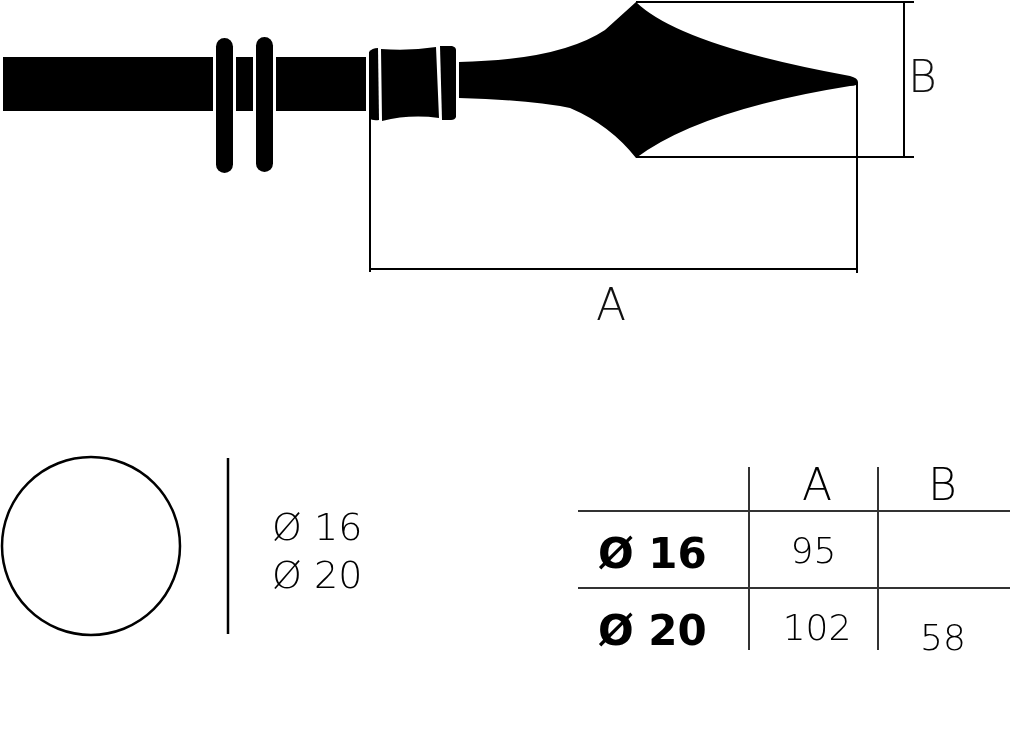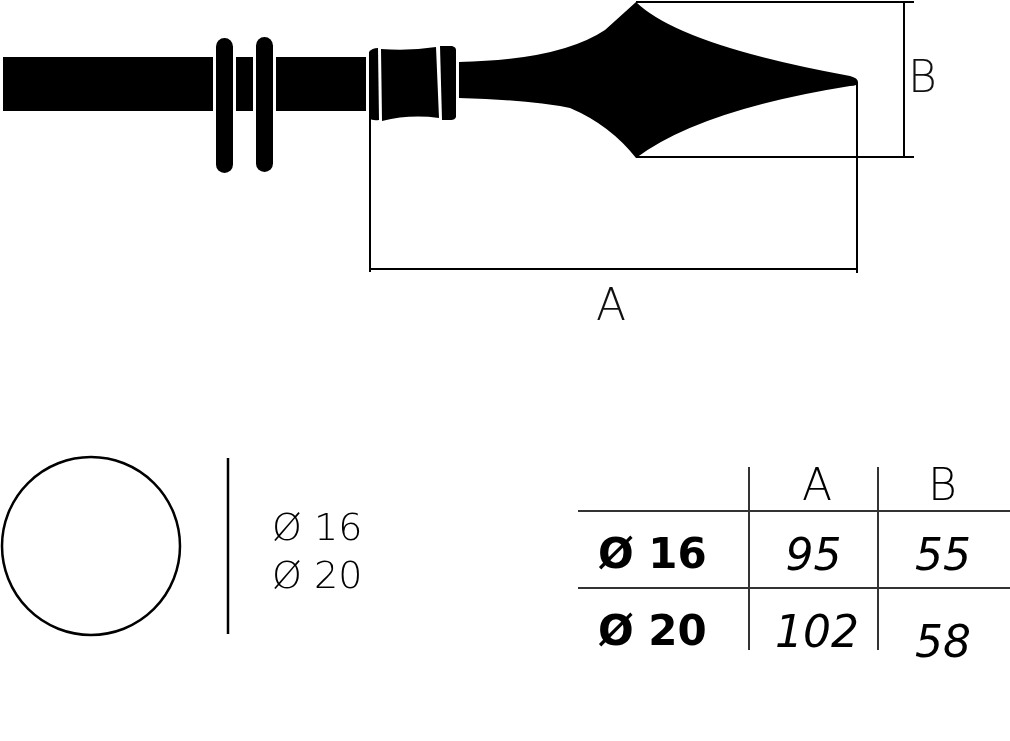--- a/index.html
+++ b/index.html
@@ -6,21 +6,21 @@
   body { width: 1010px; height: 741px; position: relative; overflow: hidden;
          font-family: "DejaVu Sans", sans-serif; color: #000; }
   svg.drawing { position: absolute; left: 0; top: 0; }
   .lbl { position: absolute; font-weight: 200; color: #111; line-height: 1; }
   .dimA { left: 596px; top: 283px; font-size: 44px; }
   .dimB { left: 908px; top: 55px; font-size: 44px; }
   .diam-list { position: absolute; left: 272px; top: 503px; font-size: 38px; font-weight: 200; line-height: 48px; }
   .table { position: absolute; left: 578px; top: 455px; width: 432px; height: 195px; }
   .th { position: absolute; top: 8px; font-size: 44px; font-weight: 200; line-height: 1; }
   .rowlbl { position: absolute; left: 20px; font-size: 42px; font-weight: bold; line-height: 1; }
-  .cell { position: absolute; font-size: 44px; font-weight: 200; line-height: 1; text-align: center; font-style: italic; }
+  .cell { position: absolute; font-size: 36px; font-weight: 200; line-height: 1; text-align: center; }
 </style>
 </head>
 <body>
 
 <svg class="drawing" width="1010" height="741" viewBox="0 0 1010 741">
 
   <g>
     <rect x="3" y="57" width="210" height="54" fill="#000"></rect>
     <rect x="236" y="57" width="17" height="54" fill="#000"></rect>
     <rect x="276" y="57" width="90" height="54" fill="#000"></rect>
@@ -61,18 +61,17 @@
     <line x1="0" y1="56" x2="432" y2="56" stroke="#333" stroke-width="2"></line>
     <line x1="0" y1="133" x2="432" y2="133" stroke="#333" stroke-width="2"></line>
     <line x1="171" y1="12" x2="171" y2="195" stroke="#333" stroke-width="2"></line>
     <line x1="300" y1="12" x2="300" y2="195" stroke="#333" stroke-width="2"></line>
   </svg>
   <div class="th" style="left:224px">A</div>
   <div class="th" style="left:350px">B</div>
 
   <div class="rowlbl" style="top:78px">Ø 16</div>
   <div class="cell" style="left:171px;width:129px;top:78px">95</div>
-  <div class="cell" style="left:300px;width:130px;top:78px">55</div>
 
   <div class="rowlbl" style="top:155px">Ø 20</div>
   <div class="cell" style="left:171px;width:136px;top:155px">102</div>
   <div class="cell" style="left:300px;width:130px;top:165px">58</div>
 </div>
 
 </body></html>

